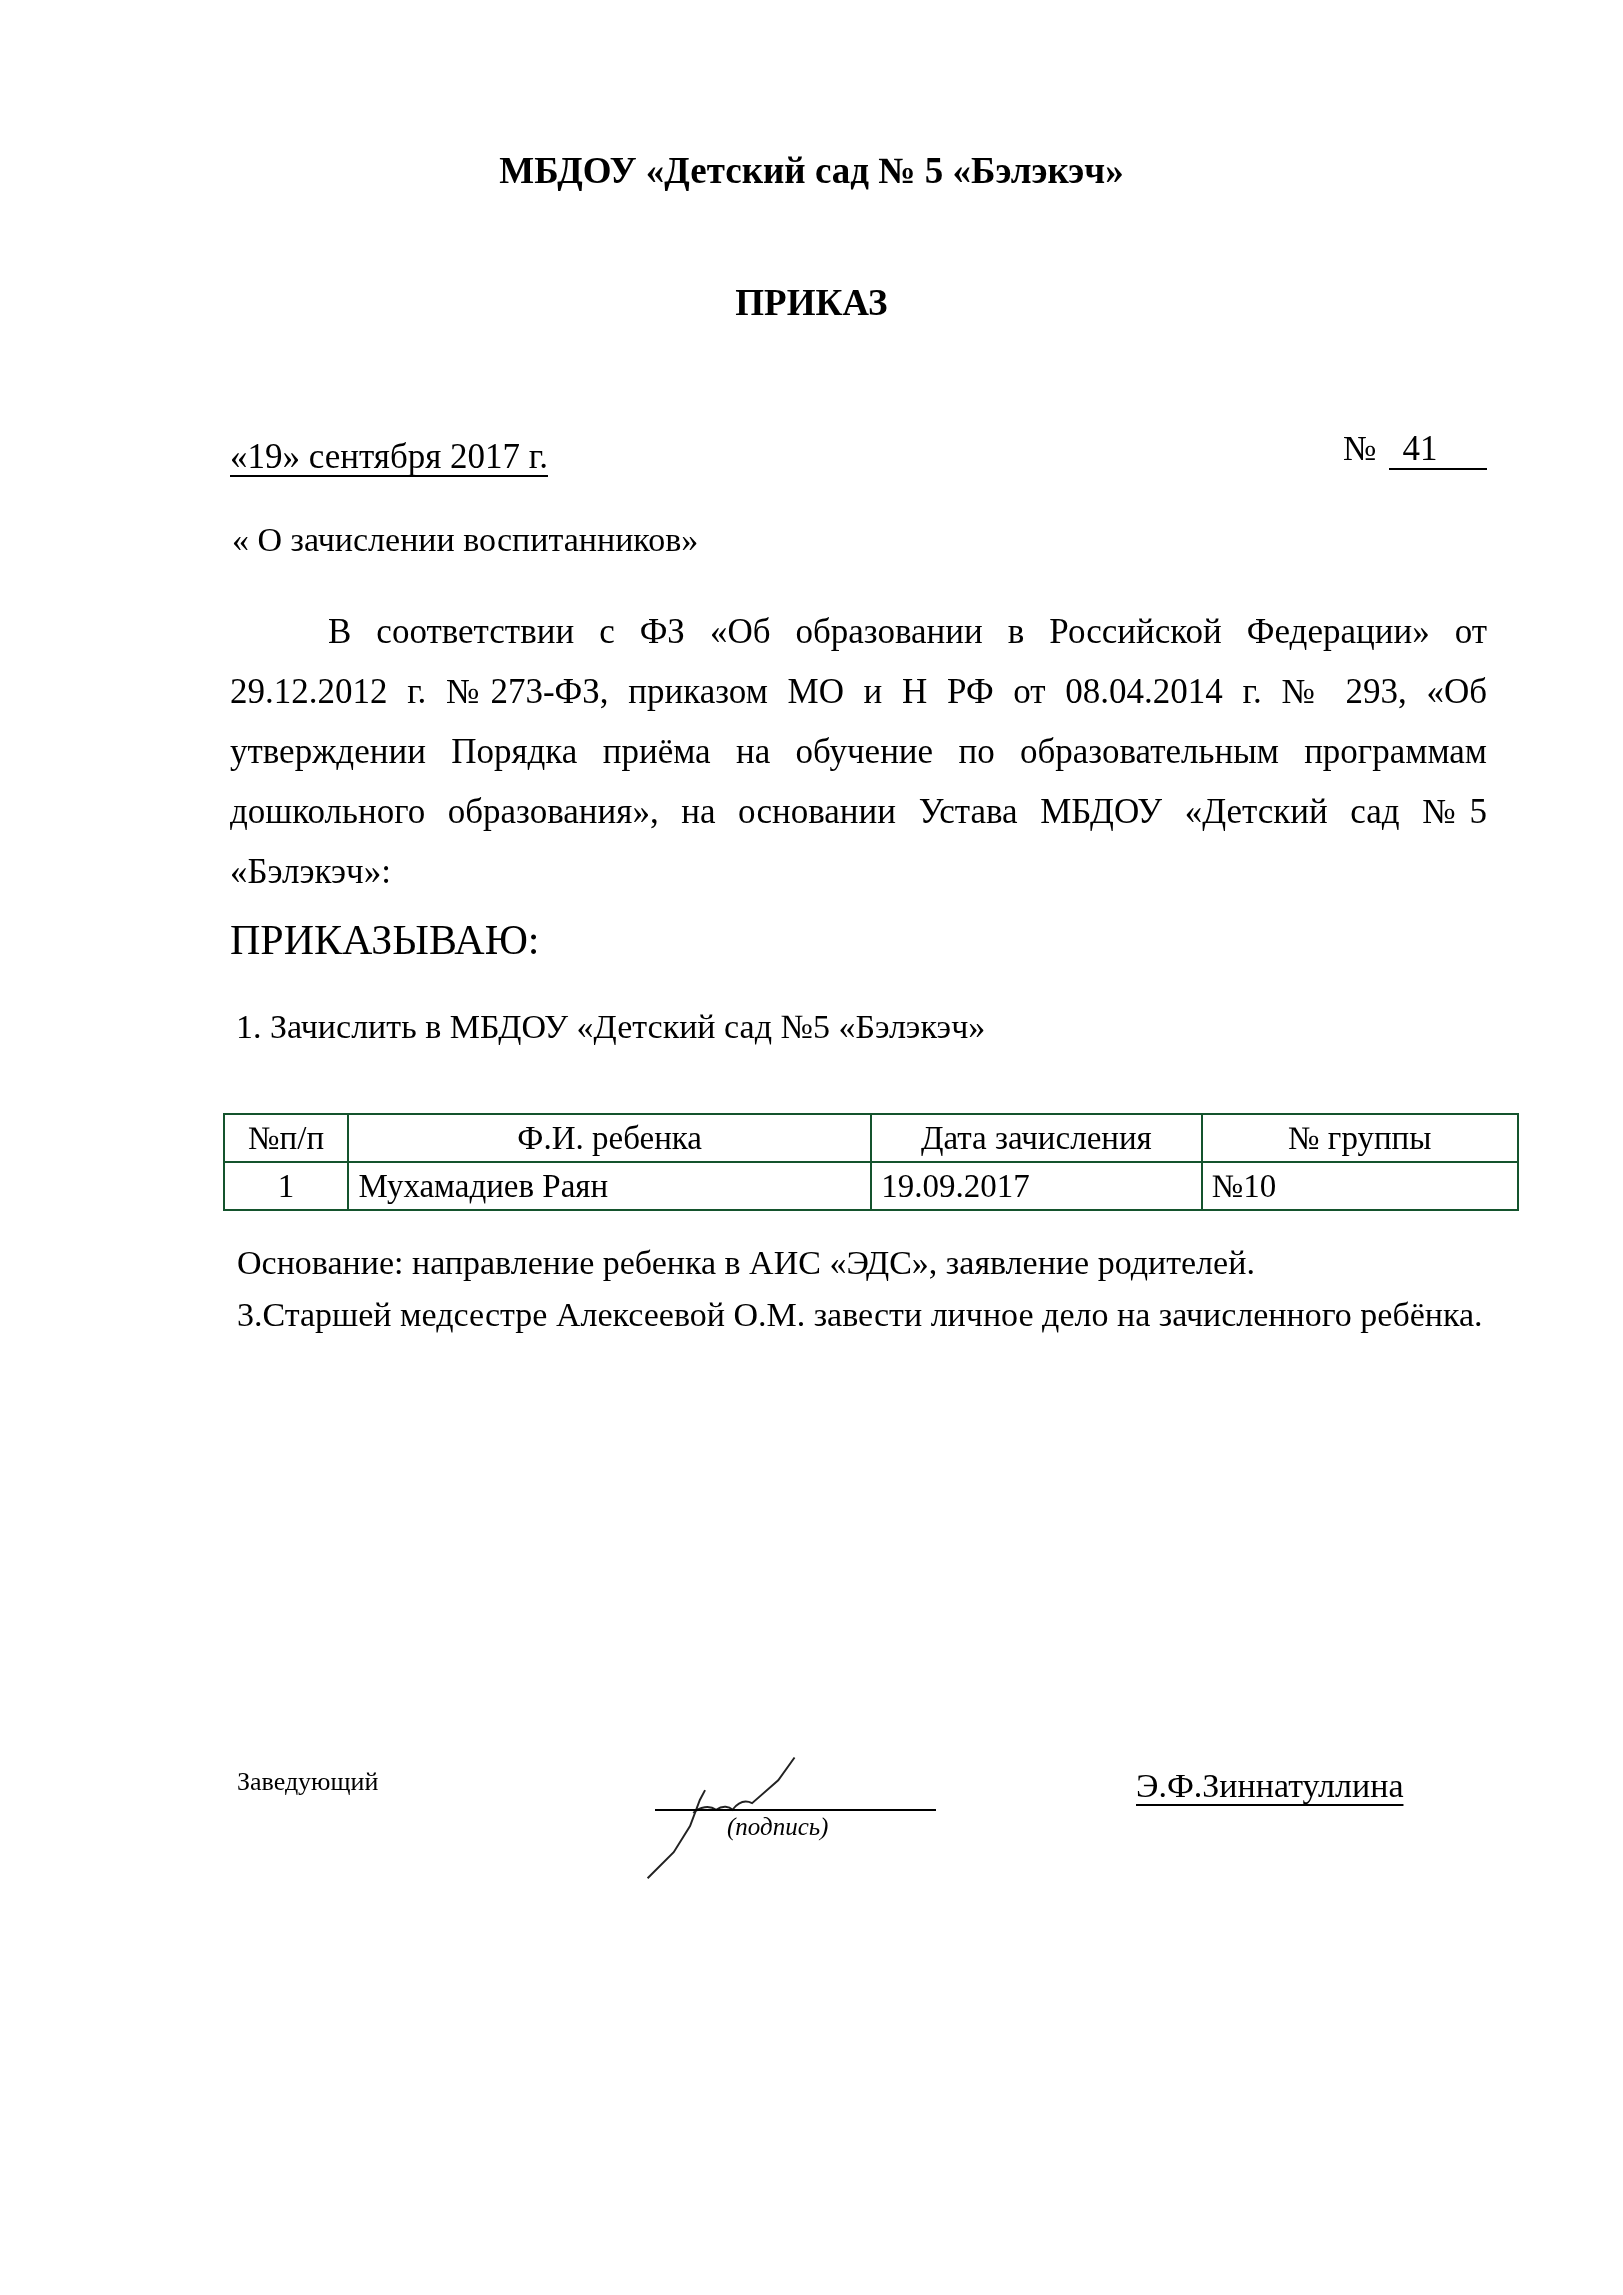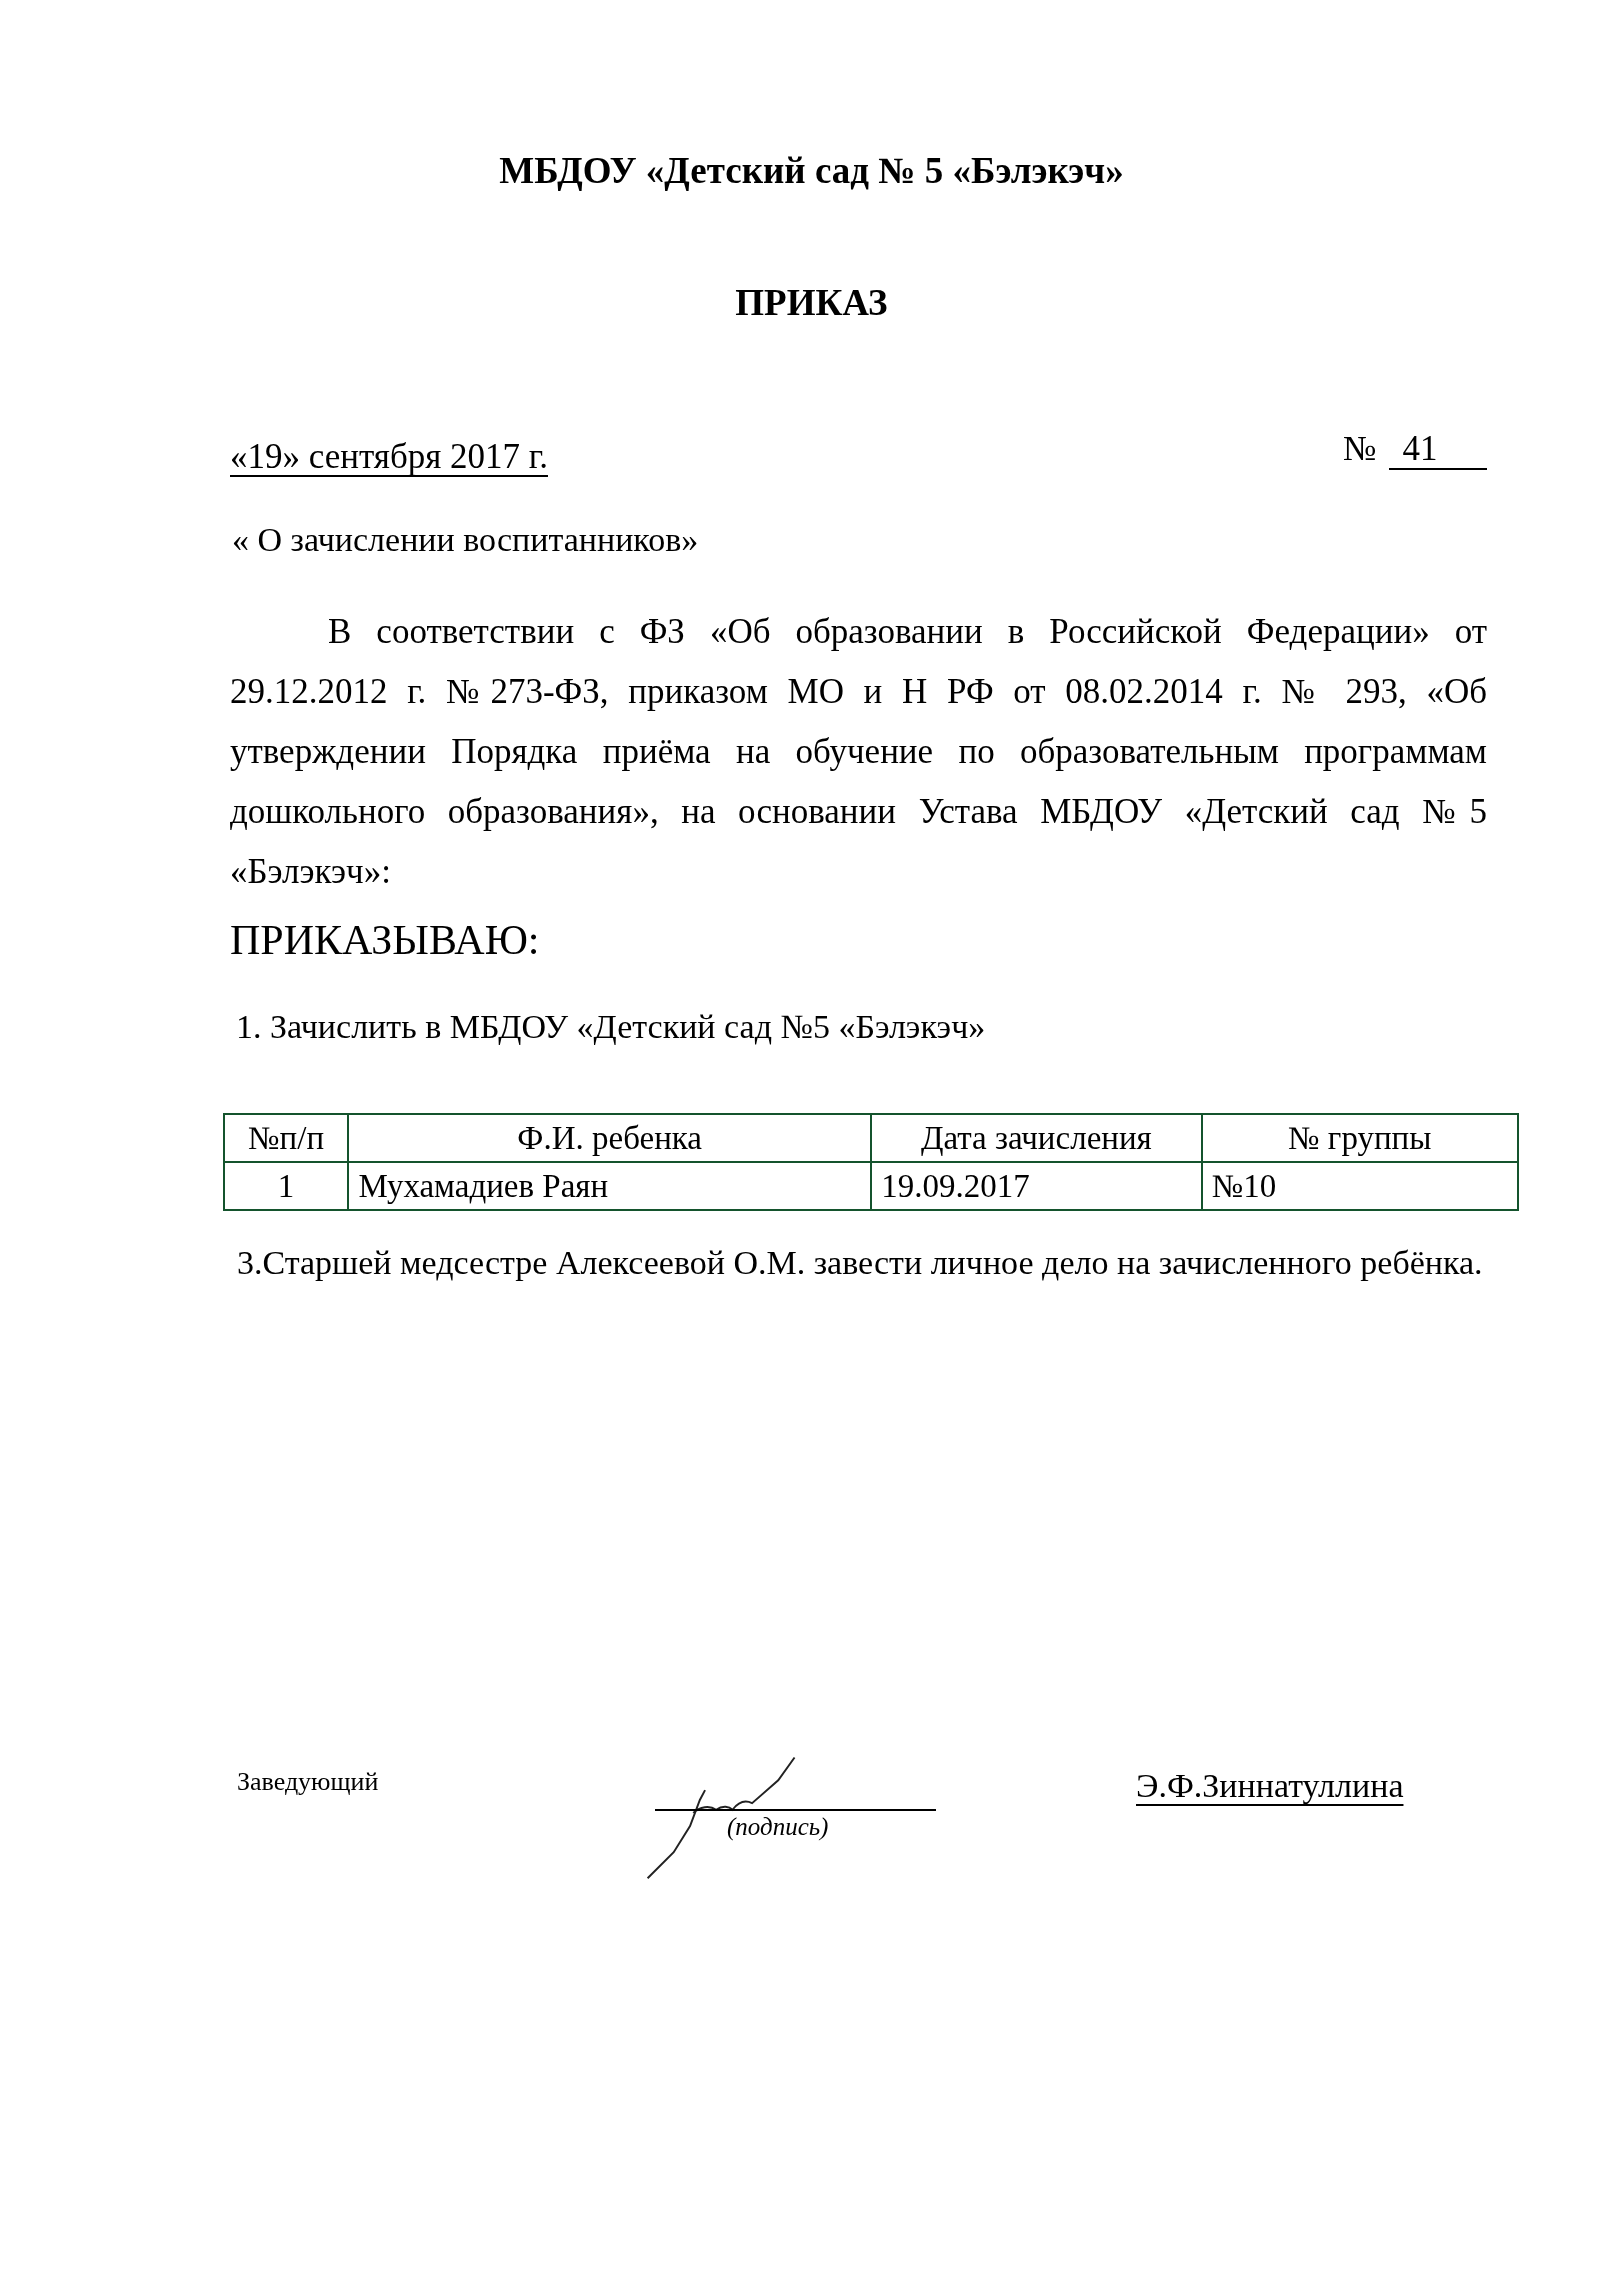--- a/index.html
+++ b/index.html
@@ -43,21 +43,21 @@
 <div class="abs org-title">МБДОУ «Детский сад № 5 «Бэлэкэч»</div>
 <div class="abs doc-type">ПРИКАЗ</div>
 
 <div class="abs date">«19» сентября  2017 г.</div>
 <div class="abs num-wrap">
   <span>№</span><span class="num-val">41</span>
 </div>
 
 <div class="abs subject">« О зачислении воспитанников»</div>
 
-<div class="abs preamble">В соответствии с ФЗ «Об образовании в Российской Федерации» от 29.12.2012 г. №273-ФЗ, приказом МО и Н РФ от 08.02.2014 г. № 293, «Об утверждении Порядка приёма на обучение по образовательным программам дошкольного образования», на основании Устава МБДОУ «Детский сад №5 «Бэлэкэч»:</div>
+<div class="abs preamble">В соответствии с ФЗ «Об образовании в Российской Федерации» от 29.12.2012 г. №273-ФЗ, приказом МО и Н РФ от 08.04.2014 г. № 293, «Об утверждении Порядка приёма на обучение по образовательным программам дошкольного образования», на основании Устава МБДОУ «Детский сад №5 «Бэлэкэч»:</div>
 
 <div class="abs order-word">ПРИКАЗЫВАЮ:</div>
 
 <div class="abs item1">1. Зачислить в МБДОУ «Детский сад №5 «Бэлэкэч»</div>
 
 <table class="enroll">
   <thead>
     <tr>
       <th class="c1">№п/п</th>
       <th class="c2">Ф.И. ребенка</th>
@@ -69,20 +69,21 @@
     <tr>
       <td class="c1">1</td>
       <td class="c2">Мухамадиев Раян</td>
       <td class="c3">19.09.2017</td>
       <td class="c4">№10</td>
     </tr>
   </tbody>
 </table>
 
 <div class="abs basis">
+  <p>Основание: направление ребенка в АИС «ЭДС», заявление родителей.</p>
   <p>3.Старшей медсестре Алексеевой О.М. завести личное дело на зачисленного ребёнка.</p>
 </div>
 
 <div class="abs sign-role">Заведующий</div>
 <svg class="abs signature" viewBox="0 0 320 260">
   <path d="M30 230 L70 190 L95 150 L110 110 L118 95 M100 130 C110 120 125 118 135 125 C145 118 155 120 160 125 C170 112 180 110 190 115 L230 80 L255 45" stroke="#222" stroke-width="3" fill="none"></path>
 </svg>
 <div class="abs sign-line"></div>
 <div class="abs sign-caption">(подпись)</div>
 <div class="abs sign-name">Э.Ф.Зиннатуллина</div>

